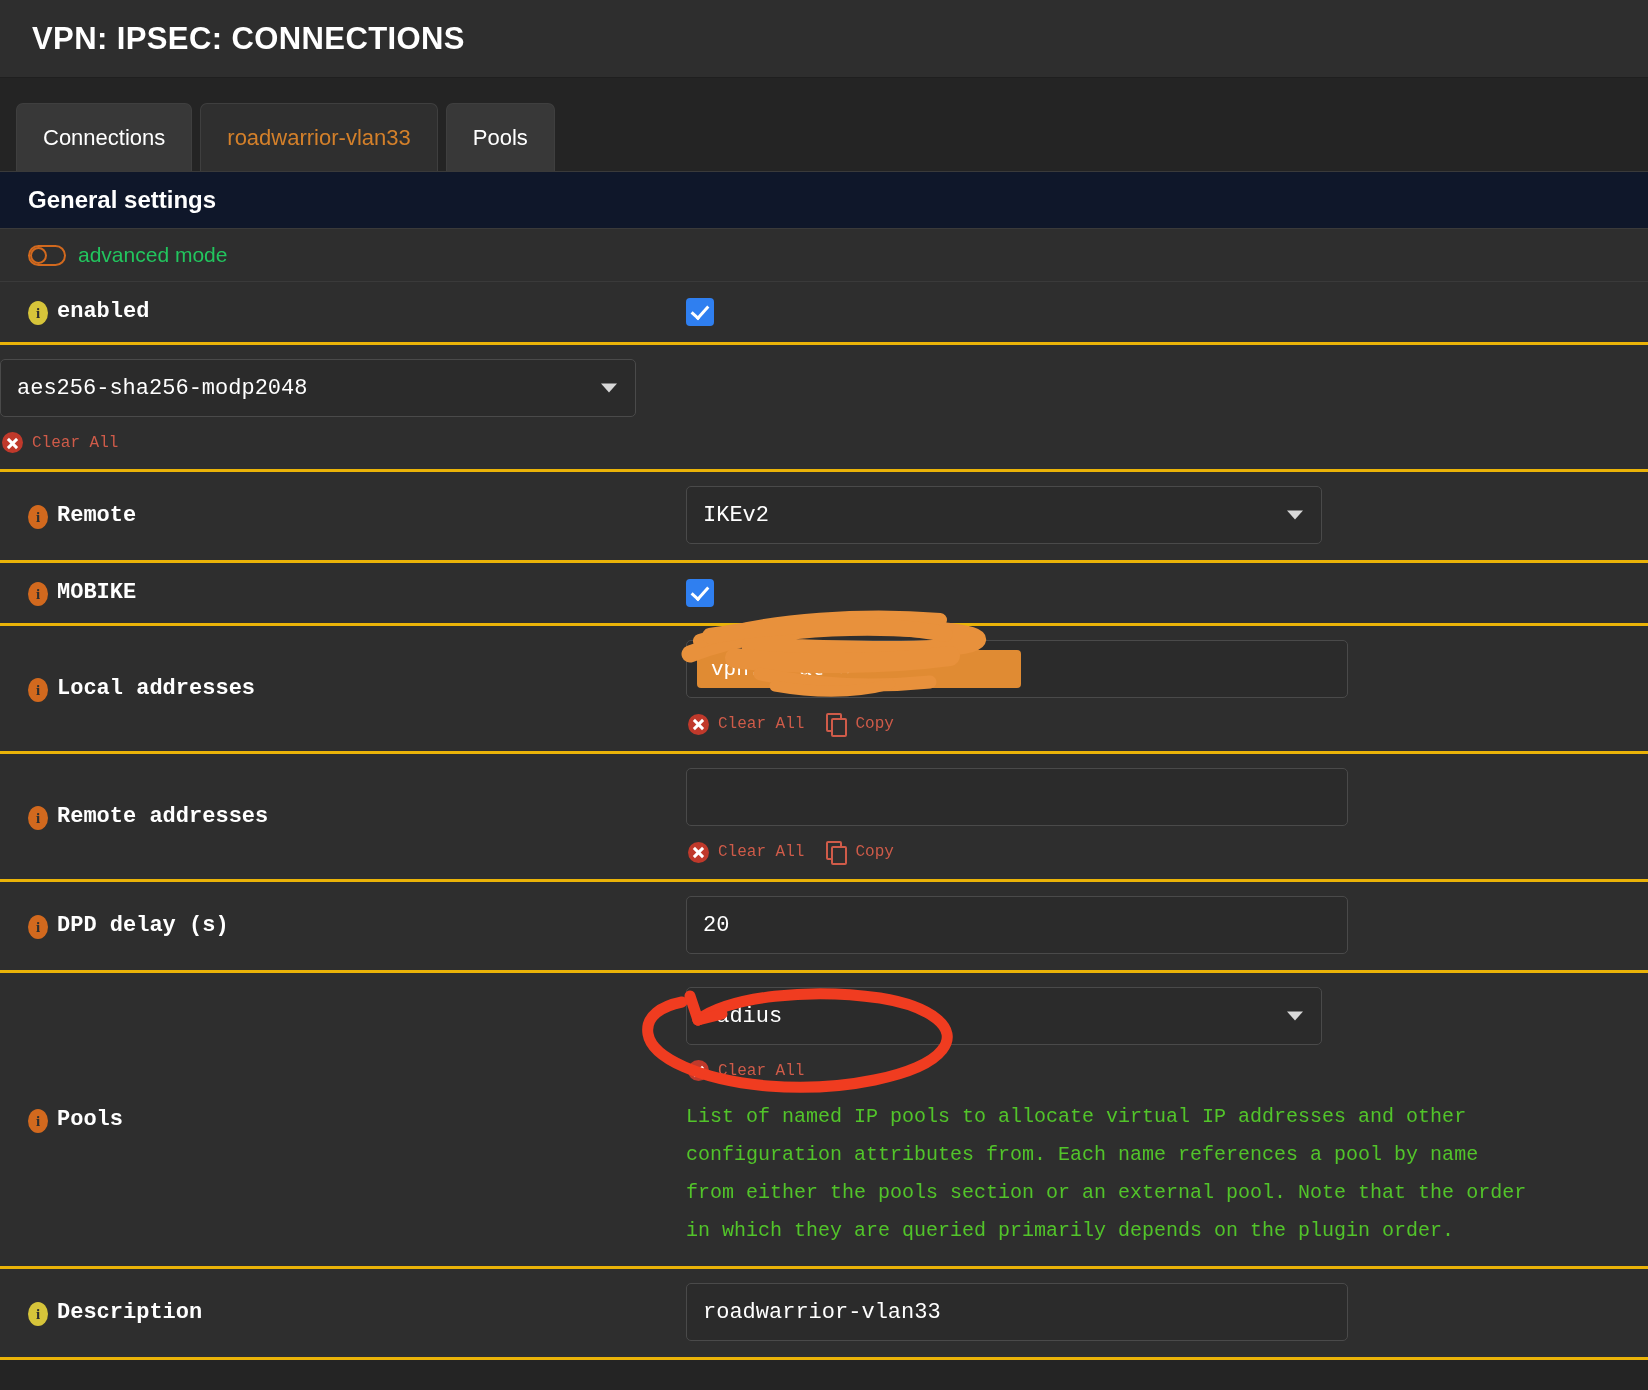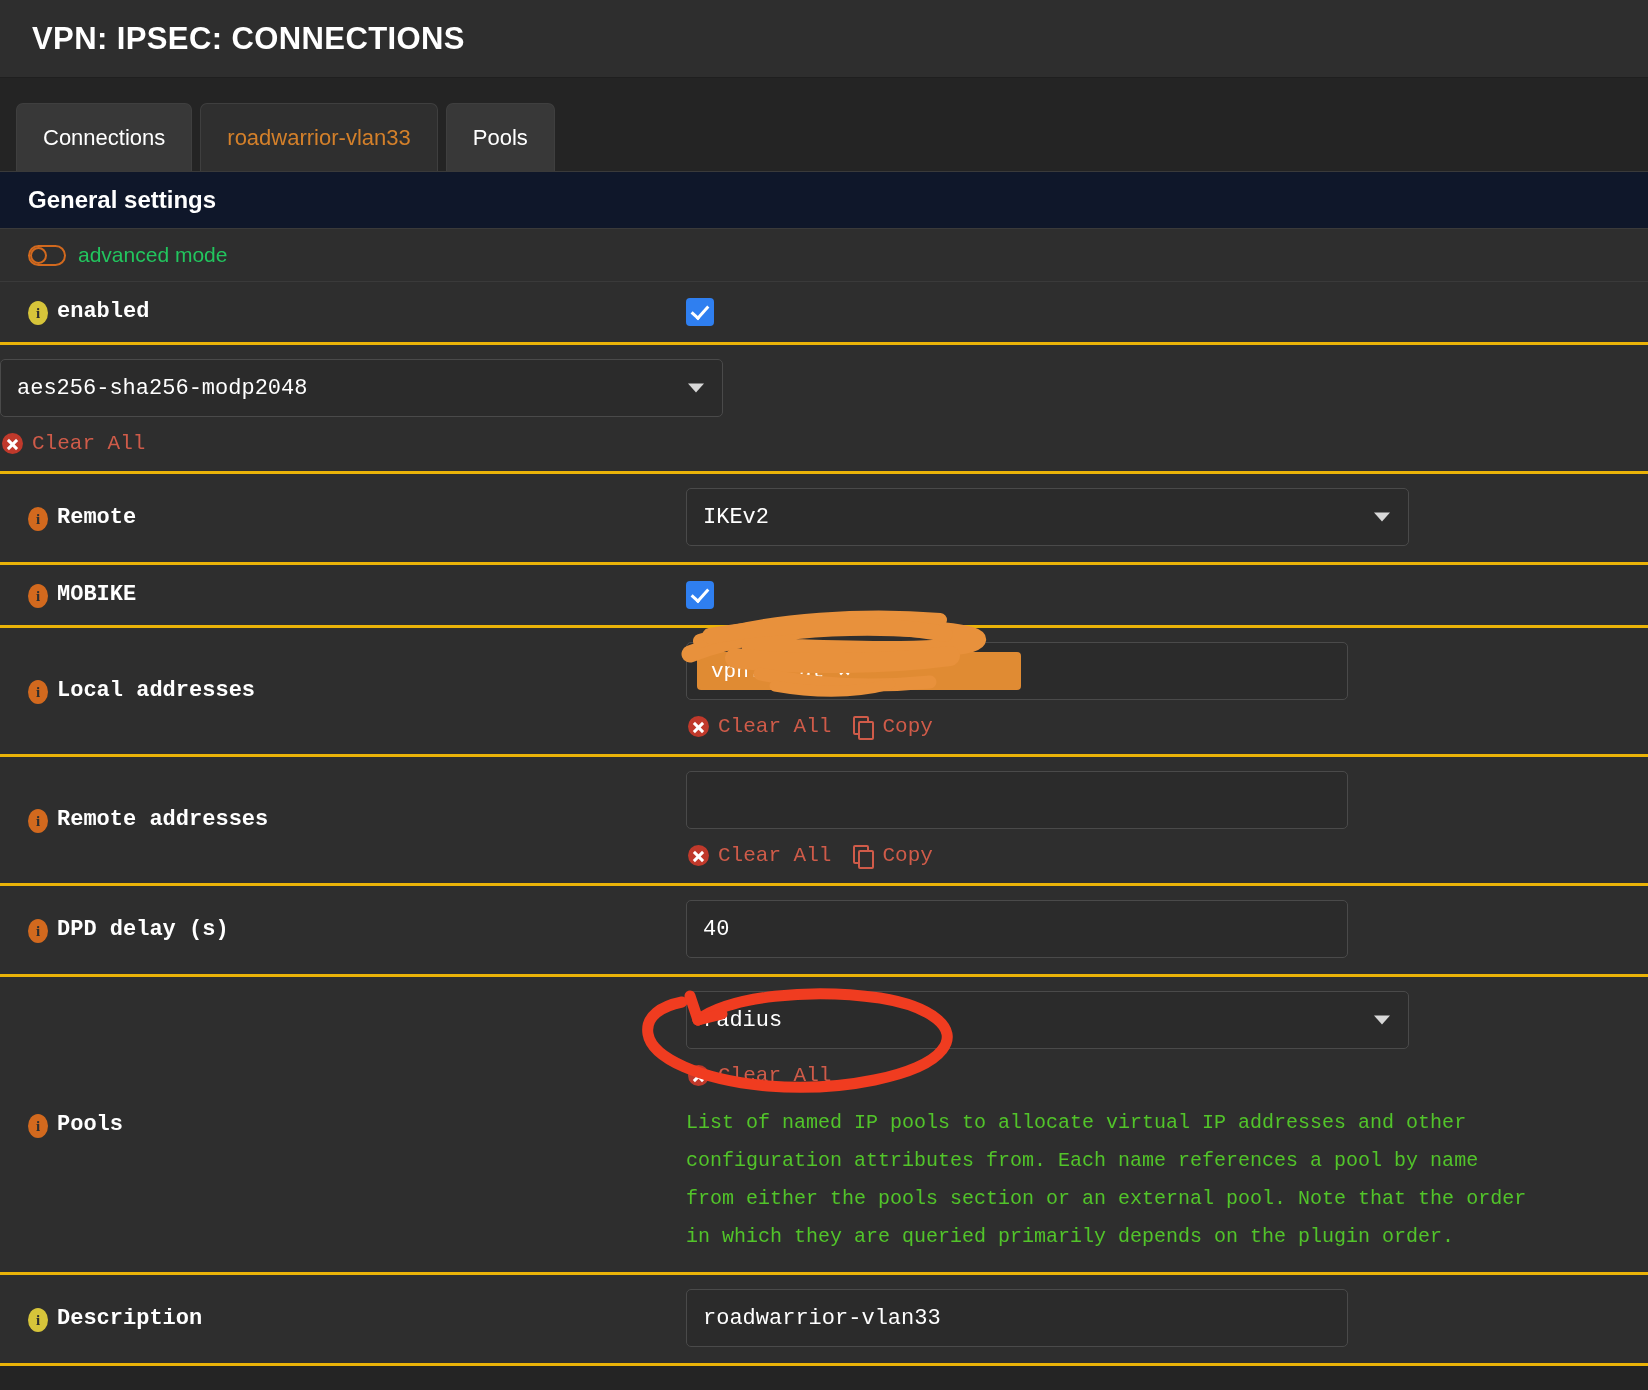--- a/index.html
+++ b/index.html
@@ -186,21 +186,21 @@
     top: 4px;
     width: 7px;
     height: 14px;
     border: solid #ffffff;
     border-width: 0 3px 3px 0;
     transform: rotate(42deg);
   }
 
   
   .control {
-    width: 723px;
+    width: 636px;
     height: 58px;
     background: #2b2b2b;
     border: 1px solid #4a4a4a;
     border-radius: 5px;
     box-sizing: border-box;
     display: flex;
     align-items: center;
     padding: 0 16px;
     font-size: 22px;
     color: #ffffff;
@@ -243,21 +243,21 @@
   .actions {
     display: flex;
     align-items: center;
     gap: 22px;
     margin-top: 15px;
     padding-left: 2px;
   }
   .action {
     display: flex;
     align-items: center;
-    font-size: 21px;
+    font-size: 16px;
     color: #cf5b49;
     cursor: pointer;
   }
   .x-circle {
     width: 21px;
     height: 21px;
     border-radius: 50%;
     background: #c0392b;
     margin-right: 9px;
     position: relative;
@@ -432,21 +432,21 @@
     </div>
   </div>
 
   <div class="row">
     <div class="label-cell">
       <span class="info-icon orange"></span>
       <span class="label-text">DPD delay (s)</span>
     </div>
     <div class="field-cell">
       <div class="control wide">
-        <span>40</span>
+        <span>20</span>
       </div>
     </div>
   </div>
 
   <div class="row">
     <div class="label-cell">
       <span class="info-icon orange"></span>
       <span class="label-text">Pools</span>
     </div>
     <div class="field-cell">

